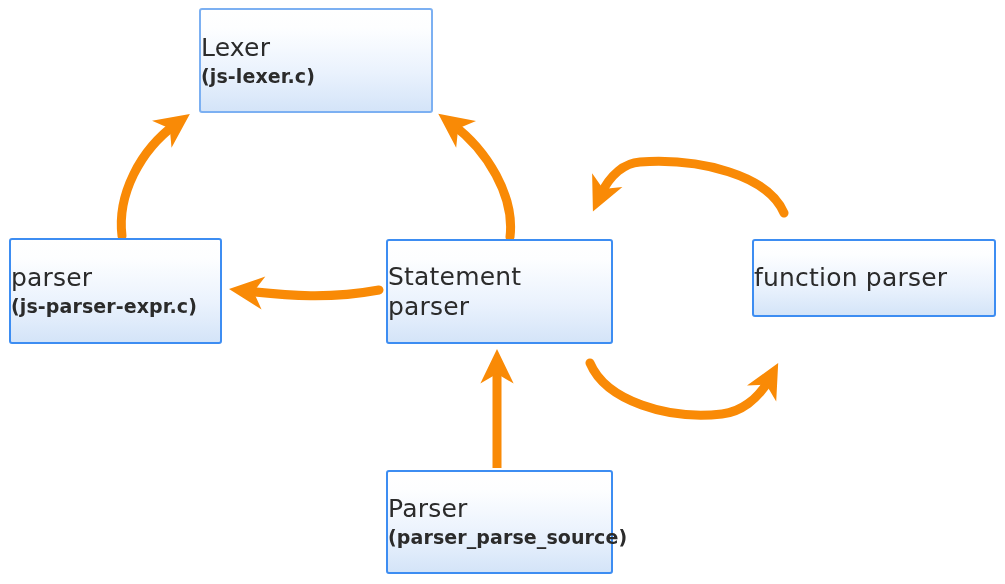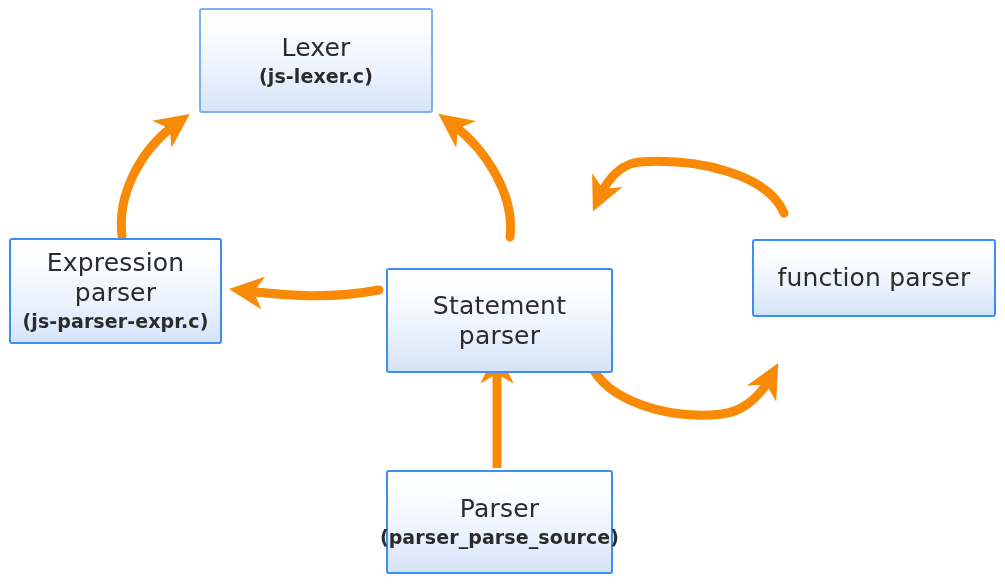--- a/index.html
+++ b/index.html
@@ -16,21 +16,21 @@
     height: 584px;
     background: #ffffff;
     overflow: hidden;
   }
   .node {
     position: absolute;
     box-sizing: border-box;
     border-radius: 3px;
     display: flex;
     flex-direction: column;
-    align-items: center;
+    align-items: flex-start;
     justify-content: center;
     text-align: center;
     color: #2b2b2b;
     background: linear-gradient(to bottom, #ffffff 0%, #fdfeff 18%, #eaf2fd 62%, #d4e4f8 100%);
     box-shadow: 0 0 0 0 rgba(0,0,0,0);
   }
   .node .title {
     font-size: 25px;
     line-height: 30px;
     letter-spacing: 0.2px;
@@ -81,26 +81,25 @@
 
     <path d="M 497 468 L 497 366" fill="none" stroke="#F98A06" stroke-width="9" stroke-linecap="butt" marker-end="url(#ah)"></path>
   </svg>
 
   <div class="node light" style="left:199px; top:8px; width:234px; height:105px;">
     <div class="title">Lexer</div>
     <div class="sub">(js-lexer.c)</div>
   </div>
 
   <div class="node strong" style="left:9px; top:238px; width:213px; height:106px;">
-    <div class="title">Expression</div>
     <div class="title">parser</div>
     <div class="sub">(js-parser-expr.c)</div>
   </div>
 
-  <div class="node strong" style="left:386px; top:239px; width:227px; height:105px;margin-top:29px;">
+  <div class="node strong" style="left:386px; top:239px; width:227px; height:105px;">
     <div class="title">Statement</div>
     <div class="title">parser</div>
   </div>
 
   <div class="node strong" style="left:752px; top:239px; width:244px; height:78px;">
     <div class="title">function parser</div>
   </div>
 
   <div class="node strong" style="left:386px; top:470px; width:227px; height:104px;">
     <div class="title">Parser</div>

